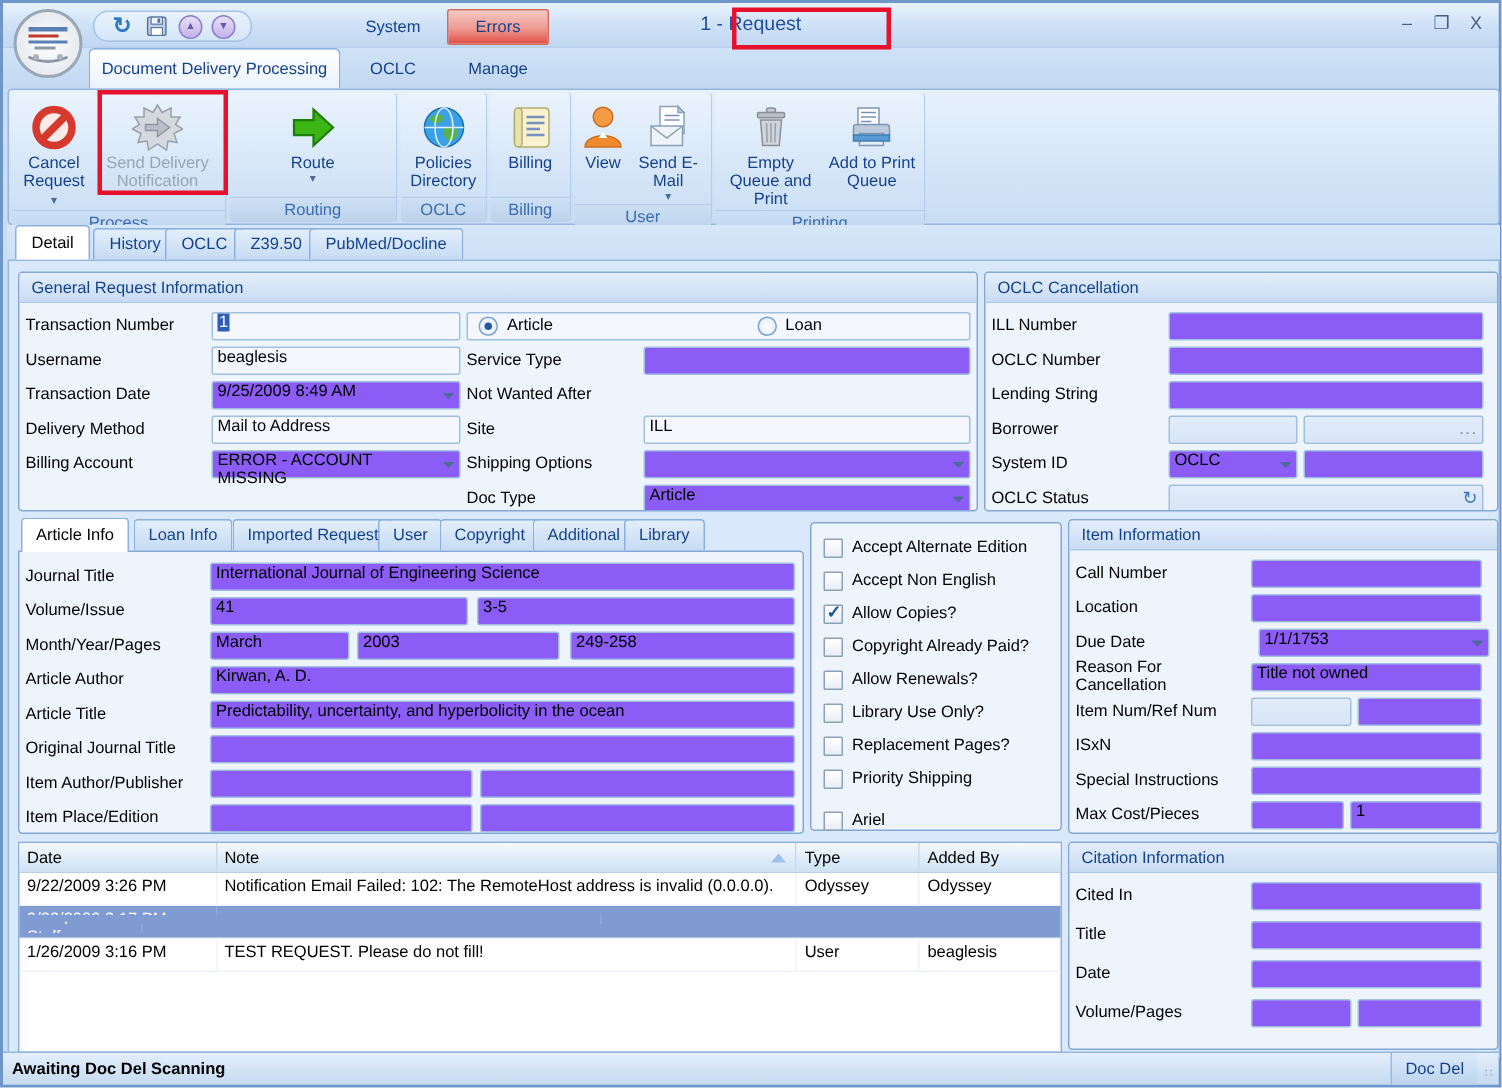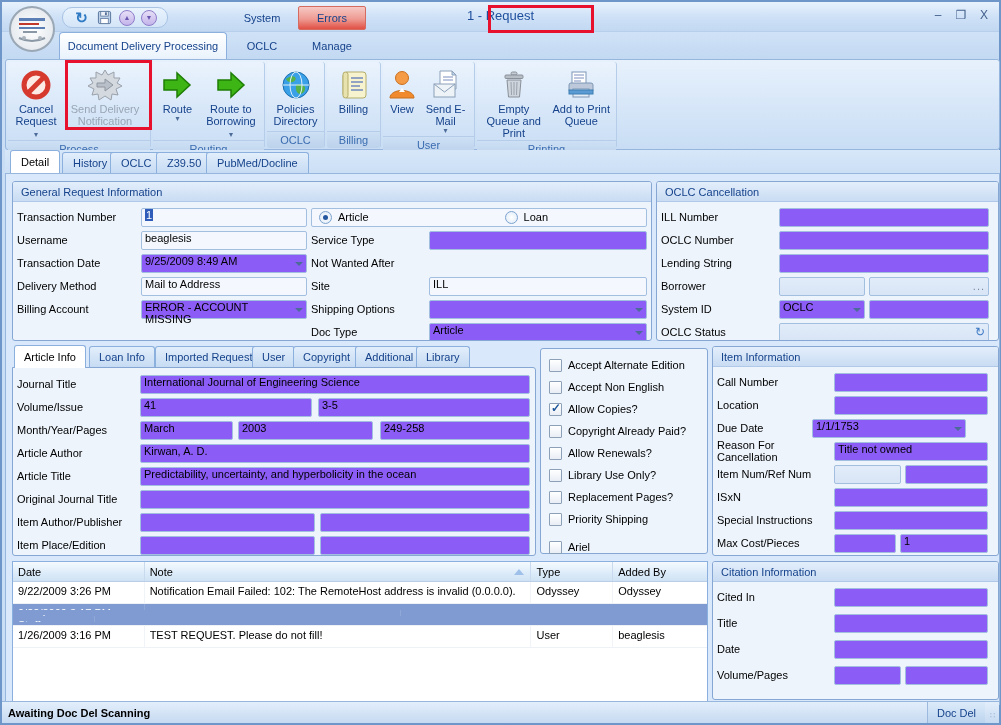--- a/index.html
+++ b/index.html
@@ -202,28 +202,20 @@
       <div class="rgroup-btns">
         <div class="rbtn" style="width:44px;">
           <div class="ric">
             <svg width="32" height="32" viewBox="0 0 32 32">
                 <path d="M3 11 h13 v-7 l13 12 -13 12 v-7 H3 z" fill="#3db514" stroke="#1e7e06" stroke-width="1.5"></path>
               </svg>
           </div>
           <div class="rlbl">Route</div>
           <span class="dda">▾</span>
         </div>
-        <div class="rbtn" style="width:62px;">
-          <div class="ric">
-            <svg width="32" height="32" viewBox="0 0 32 32">
-                <path d="M3 11 h13 v-7 l13 12 -13 12 v-7 H3 z" fill="#3db514" stroke="#1e7e06" stroke-width="1.5"></path>
-              </svg>
-          </div>
-          <div class="rlbl"><span>Route to Borrowing</span> <span class="dda">▾</span></div>
-        </div>
       </div>
       <div class="rgroup-label">Routing</div>
     </div>
 
     <div class="rgroup" style="width:58px;">
       <div class="rgroup-btns">
         <div class="rbtn" style="width:52px;">
           <div class="ric">
             <svg width="32" height="32" viewBox="0 0 32 32">
                 <circle cx="16" cy="16" r="13" fill="#3aa1e8" stroke="#1c6fae"></circle>
@@ -535,21 +527,21 @@
       <div class="pbody">
         <div class="frow">
             <span class="lb" style="width:117px;">Call Number</span>
           <div class="fld" style="width:154px;"></div>
           </div>
         <div class="frow">
             <span class="lb" style="width:117px;">Location</span>
           <div class="fld" style="width:154px;"></div>
           </div>
         <div class="frow">
-            <span class="lb" style="width:95px;">Due Date</span>
+            <span class="lb" style="width:122px;">Due Date</span>
           <div class="combo" style="width:154px;">
               <div class="fld"><span>1/1/1753</span></div>
               <span class="dar"></span>
             </div>
           </div>
         <div class="frow">
             <span class="lb" style="width:117px;">Reason For Cancellation</span>
           <div class="fld" style="width:154px;"><span>Title not owned</span></div>
           </div>
         <div class="frow">

